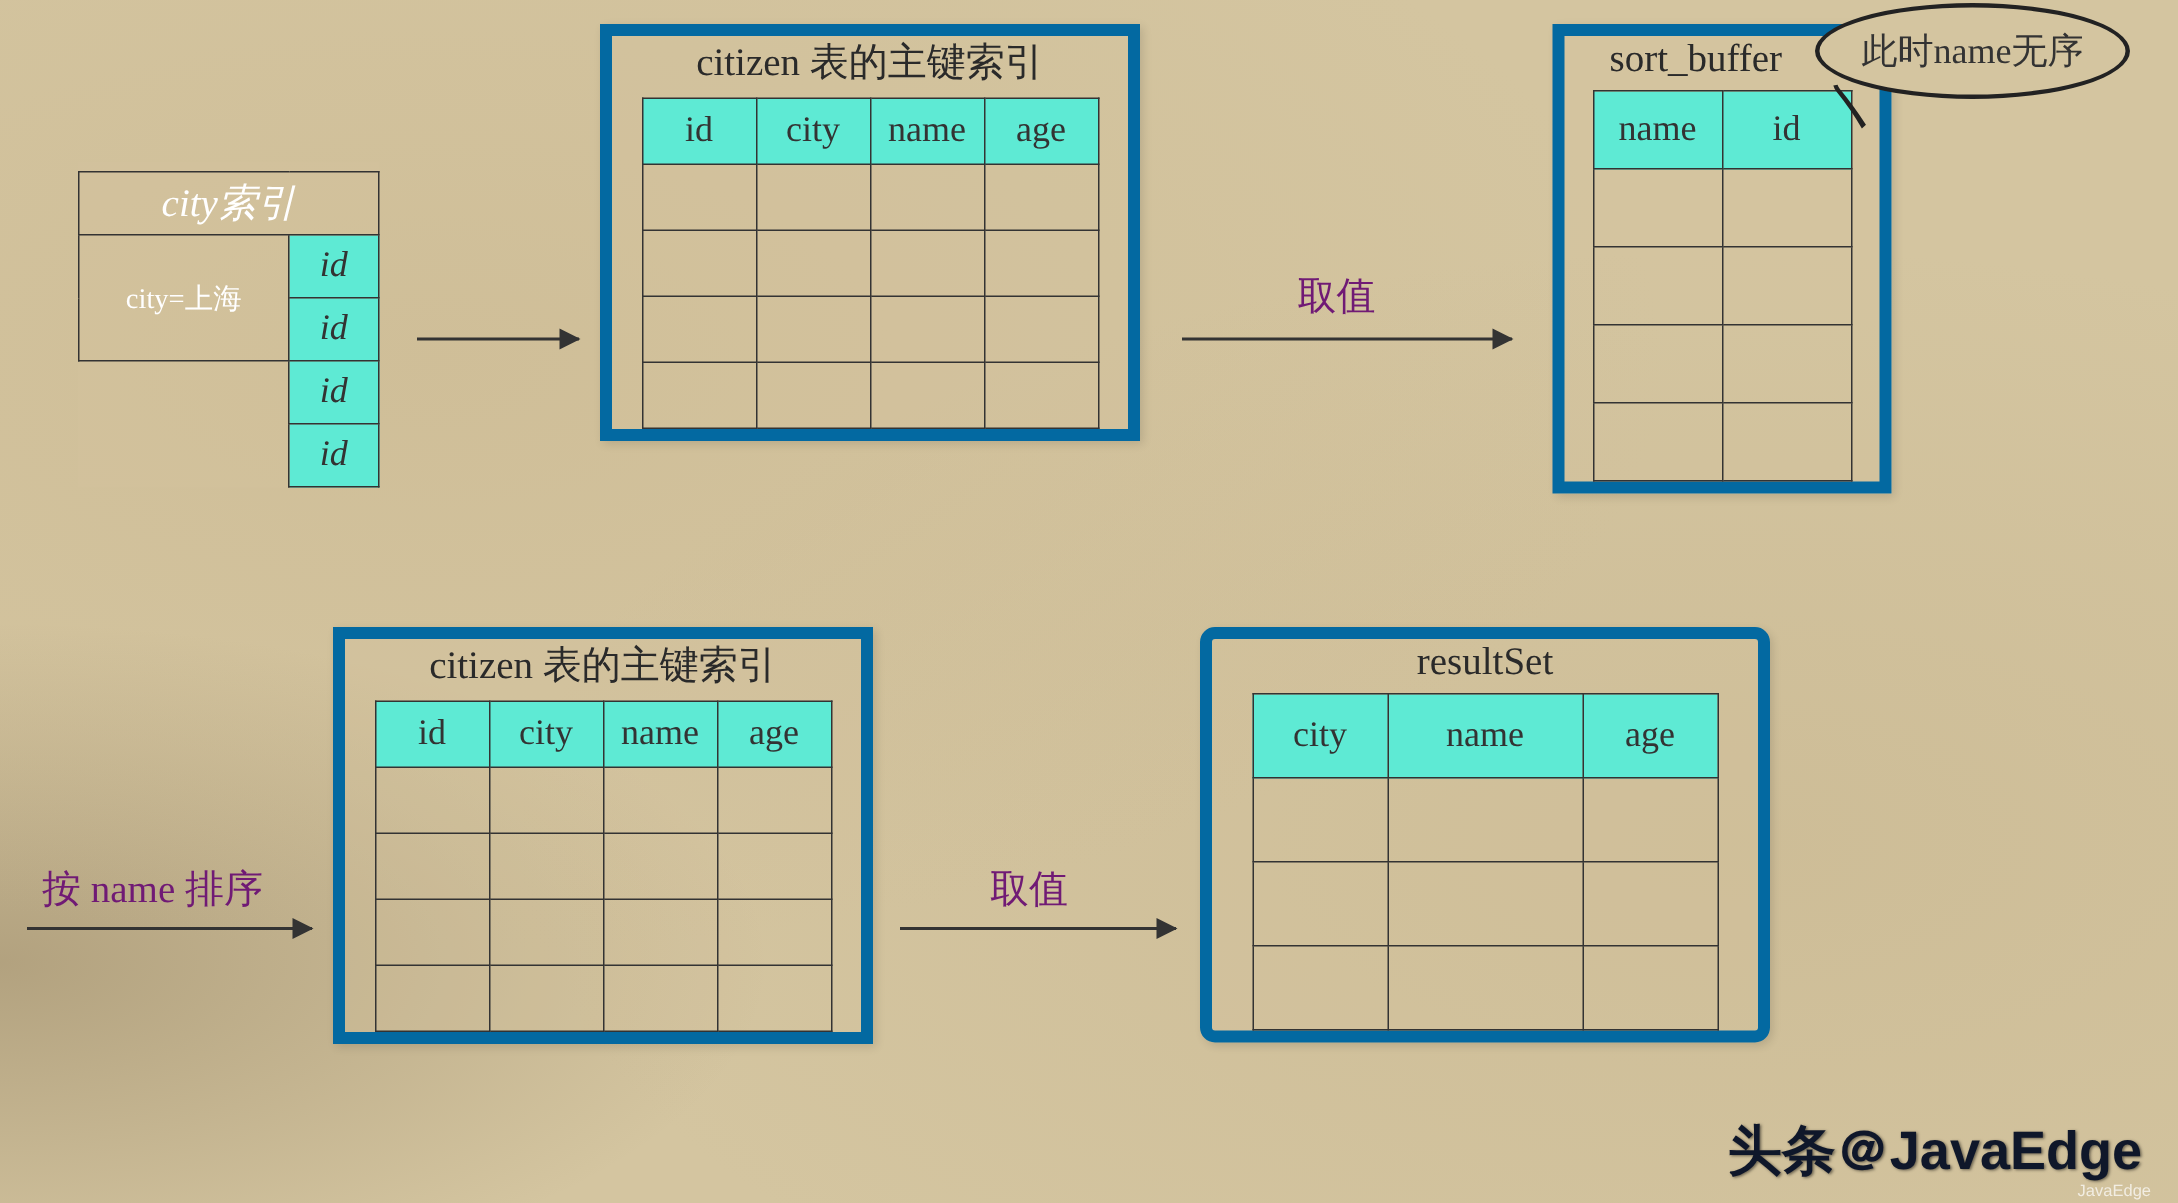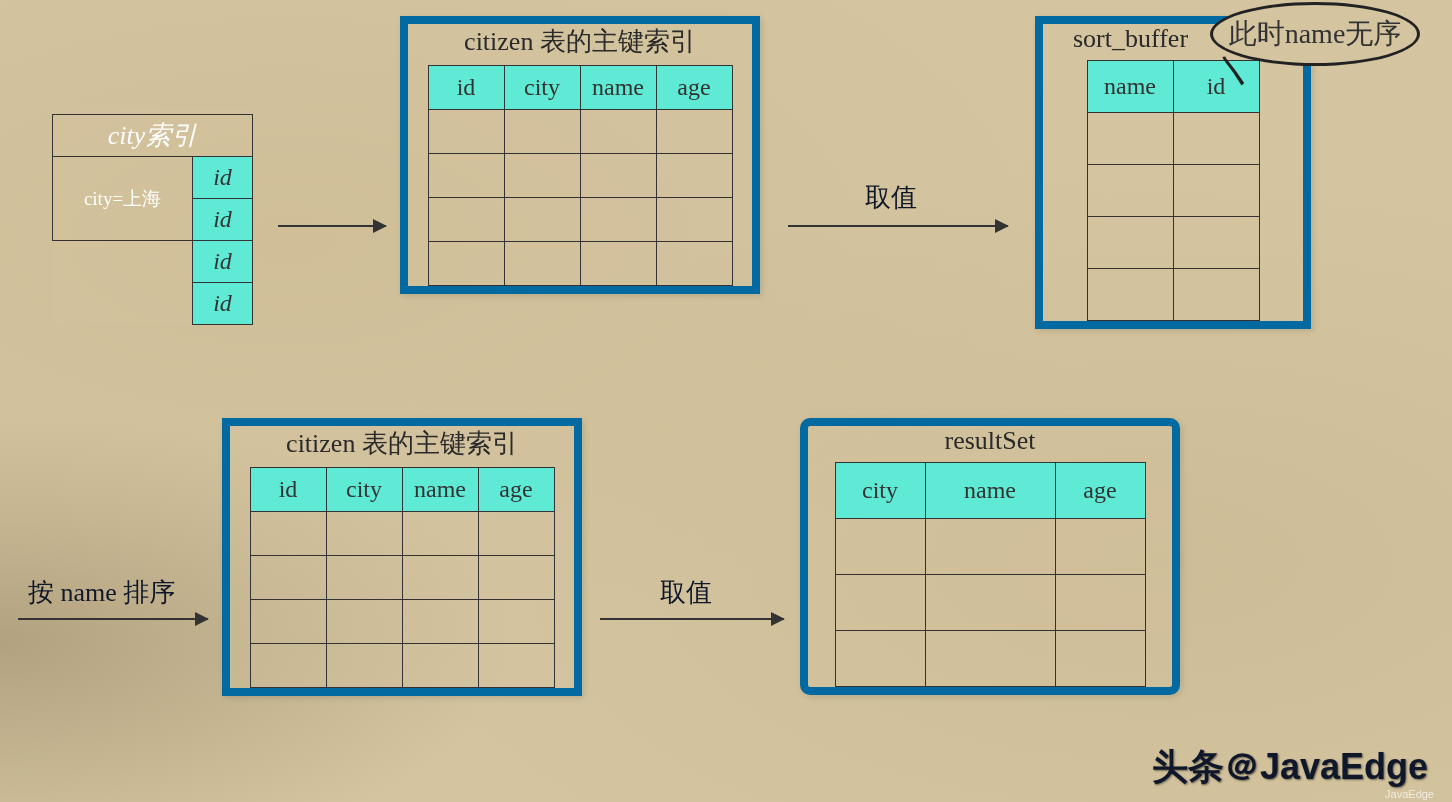--- a/index.html
+++ b/index.html
@@ -55,36 +55,36 @@
     position: absolute;
     right: -1px;
     top: -6px;
     border-left: 14px solid #333;
     border-top: 7px solid transparent;
     border-bottom: 7px solid transparent;
   }
   .arrow-label {
     position: absolute;
     font-size: 26px;
-    color: #0f172a;
+    color: #701a75;
     white-space: nowrap;
   }
   
   #city-index { left: 52px; top: 108px; border: none; box-shadow: none; padding: 0; }
   #city-index table td, #city-index table th { height: 42px; }
   #city-index .ci-header { background: transparent; color: #fff; font-style: italic; font-size: 26px; }
   #city-index .ci-left { color: #fff; font-size: 19px; }
   #city-index .ci-id { font-style: italic; }
 
   
   #primary-top { left: 400px; top: 16px; width: 360px; }
   #primary-top th, #primary-top td { width: 76px; }
 
   
-  #sort-buffer { left: 1035px; top: 16px; width: 276px; }
+  #sort-buffer { left: 1035px; top: 16px; width: 226px; }
   #sort-buffer th, #sort-buffer td { width: 86px; height: 52px; }
 
   
   #primary-bottom { left: 222px; top: 418px; width: 360px; }
   #primary-bottom th, #primary-bottom td { width: 76px; }
 
   
   #result-set { left: 800px; top: 418px; width: 380px; border-radius: 10px; }
   #result-set th, #result-set td { height: 56px; }
   #result-set th:nth-child(1), #result-set td:nth-child(1) { width: 90px; }
@@ -96,21 +96,21 @@
     position: absolute;
     left: 1210px;
     top: 2px;
     width: 210px;
     height: 64px;
     border: 3px solid #222;
     border-radius: 50%;
     display: flex;
     align-items: center;
     justify-content: center;
-    font-size: 28px;
+    font-size: 24px;
     background: #d4c5a0;
     z-index: 5;
   }
   .bubble-tail {
     position: absolute;
     left: 1218px;
     top: 55px;
     font-size: 34px;
     color: #222;
     transform: rotate(-10deg);

